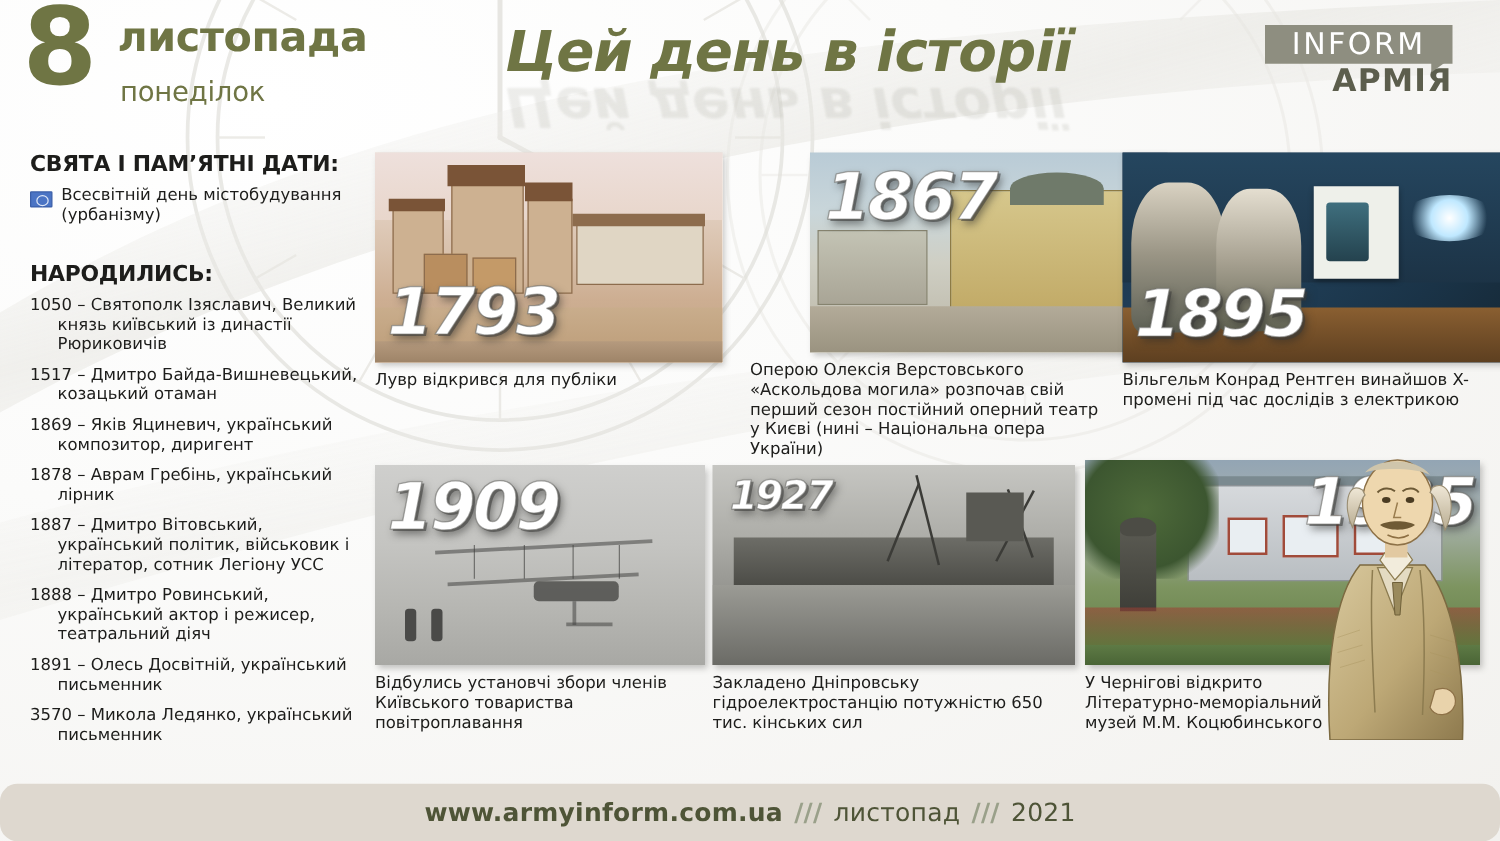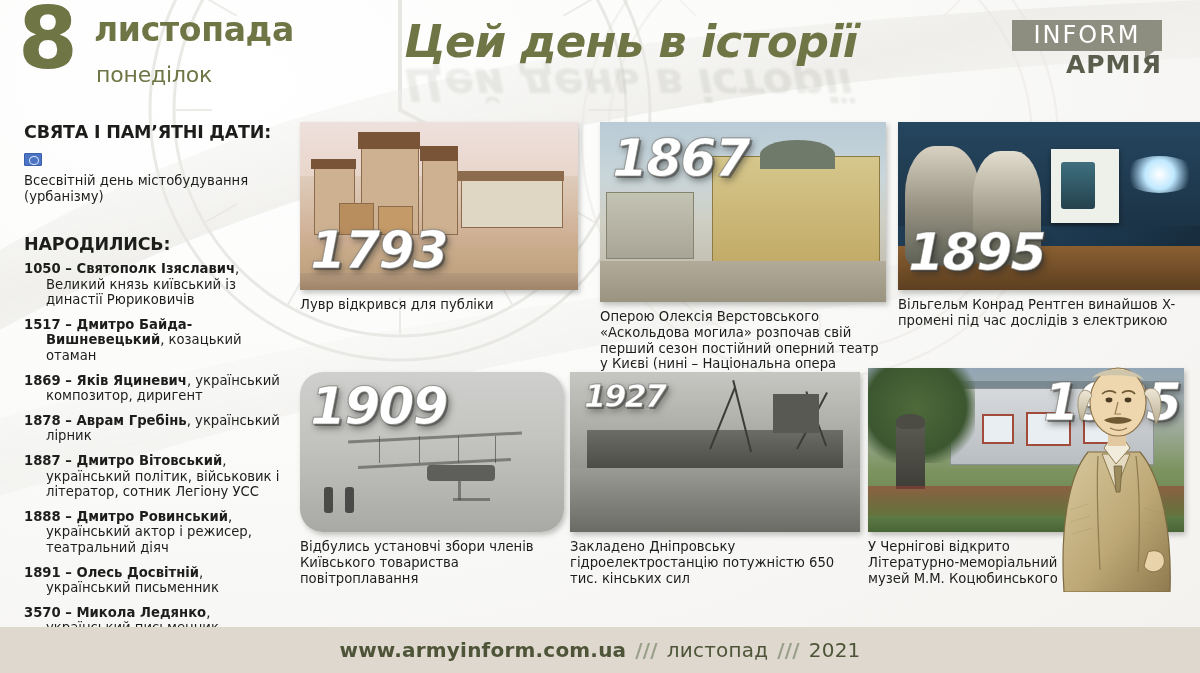--- a/index.html
+++ b/index.html
@@ -76,41 +76,41 @@
     border-left:11px solid #8e8e80;border-bottom:8px solid transparent;
   }
 
   
   #sidebar{position:absolute;left:24px;top:122px;width:262px;}
   .side-heading{
     font-family:"DejaVu Sans","Liberation Sans",sans-serif;
     font-weight:bold;font-size:17.5px;line-height:20px;color:#1d1d1b;
     letter-spacing:-.2px;margin:0 0 7px 0;
   }
-  #holiday-row{display:flex;align-items:flex-start;gap:7px;flex-direction:column;}
+  #holiday-row{display:flex;align-items:flex-start;gap:7px;}
   #un-flag-icon{
     flex:0 0 auto;width:16px;height:11px;margin-top:4px;
     background:#4b74c4;border:1px solid #3a5ea8;position:relative;border-radius:1px;
   }
   #un-flag-icon::before{
     content:"";position:absolute;left:4px;top:2px;width:8px;height:7px;
     border-radius:50%;border:1px solid #dde6f7;
   }
   #holiday-text{
     font-family:"DejaVu Sans","Liberation Sans",sans-serif;
     font-size:13.2px;line-height:15.5px;color:#1d1d1b;
   }
   #born-heading{margin-top:30px;}
   #born-list{margin:0;padding:0;list-style:none;}
   #born-list li{
     font-family:"DejaVu Sans","Liberation Sans",sans-serif;
     font-size:13.2px;line-height:15.6px;color:#1d1d1b;
     margin-bottom:9px;padding-left:22px;text-indent:-22px;
   }
-  #born-list li b{font-weight:bold;margin-top:20px;}
+  #born-list li b{font-weight:normal;margin-top:20px;}
 
   
   .card{position:absolute;}
   .photo{
     position:relative;overflow:hidden;
     box-shadow:2px 3px 5px rgba(90,90,85,.35);
     background:#cfcfc8;
   }
   .year{
     position:absolute;
@@ -171,21 +171,20 @@
     background:linear-gradient(180deg,#8a5f31,#5d3f20);}
   .ph-1895 .fig1{position:absolute;left:2%;top:14%;width:22%;height:72%;
     background:linear-gradient(180deg,#d9d2c2 0%,#9a9585 48%,#5d6055 100%);
     border-radius:40% 40% 12% 12%;}
   .ph-1895 .fig2{position:absolute;left:22%;top:17%;width:20%;height:68%;
     background:linear-gradient(180deg,#e4ded0 0%,#a8a292 50%,#636554 100%);
     border-radius:40% 40% 12% 12%;}
 
   .ph-1909{
     background:linear-gradient(180deg,#cfcfcd 0%,#c4c4c1 40%,#b6b6b2 72%,#a8a8a4 100%);
-    border-radius:23px;
   }
   .ph-1909 .wing{position:absolute;background:rgba(70,70,68,.55);}
   .ph-1909 .strut{position:absolute;background:rgba(60,60,58,.6);width:1px;}
   .ph-1909 .runner{position:absolute;bottom:12%;width:9px;height:26px;
     background:#4a4a48;border-radius:3px;}
 
   .ph-1927{
     background:linear-gradient(180deg,#c6c6c2 0%,#aeaea9 35%,#8e8e89 70%,#6f6f6a 100%);
   }
   .ph-1927 .dam{position:absolute;left:6%;top:36%;width:88%;height:26%;
@@ -216,21 +215,21 @@
 
   #portrait-overlay{
     position:absolute;right:-2px;bottom:-6px;width:150px;height:252px;z-index:6;
     pointer-events:none;
   }
 
   
   #footer{
     position:absolute;left:0;bottom:0;width:1200px;height:46px;
     background:#ded8cf;
-    display:flex;align-items:center;justify-content:center;
+    display:flex;align-items:center;justify-content:center;border-radius:14px;
   }
   #footer-inner{
     font-family:"DejaVu Sans","Liberation Sans",sans-serif;
     font-size:20px;line-height:20px;color:#4e5437;letter-spacing:.2px;
     display:flex;align-items:baseline;gap:9px;
   }
   #footer-url{font-weight:bold;}
   .sep{color:#9aa08a;font-weight:bold;}
   #footer-month{font-weight:normal;}
   #footer-year{font-weight:normal;}
@@ -348,21 +347,21 @@
       <div class="bldg" style="left:14%;top:48%;width:12%;height:18%;background:#b98e5f"></div>
       <div class="bldg" style="left:28%;top:50%;width:12%;height:16%;background:#c49a68"></div>
       <div class="ground"></div>
       <div class="river"></div>
       <div class="year" style="left:10px;bottom:14px;font-size:52px;">1793</div>
     </div>
     <div class="caption">Лувр відкрився для публіки</div>
   </div>
 
   <div class="card" style="left:600px;top:122px;width:288px;">
-    <div class="photo ph-1867" style="width:286px;height:180px;">
+    <div class="photo ph-1867" style="width:286px;height:160px;margin-left:48px;">
       <div class="lbldg"></div>
       <div class="opera"></div>
       <div class="dome"></div>
       <div class="street"></div>
       <div class="year" style="left:12px;top:10px;font-size:52px;">1867</div>
     </div>
     <div class="caption">Оперою Олексія Верстовського «Аскольдова могила» розпочав свій перший сезон постійний оперний театр у Києві (нині – Національна опера України)</div>
   </div>
 
   <div class="card" style="left:898px;top:122px;width:282px;">

